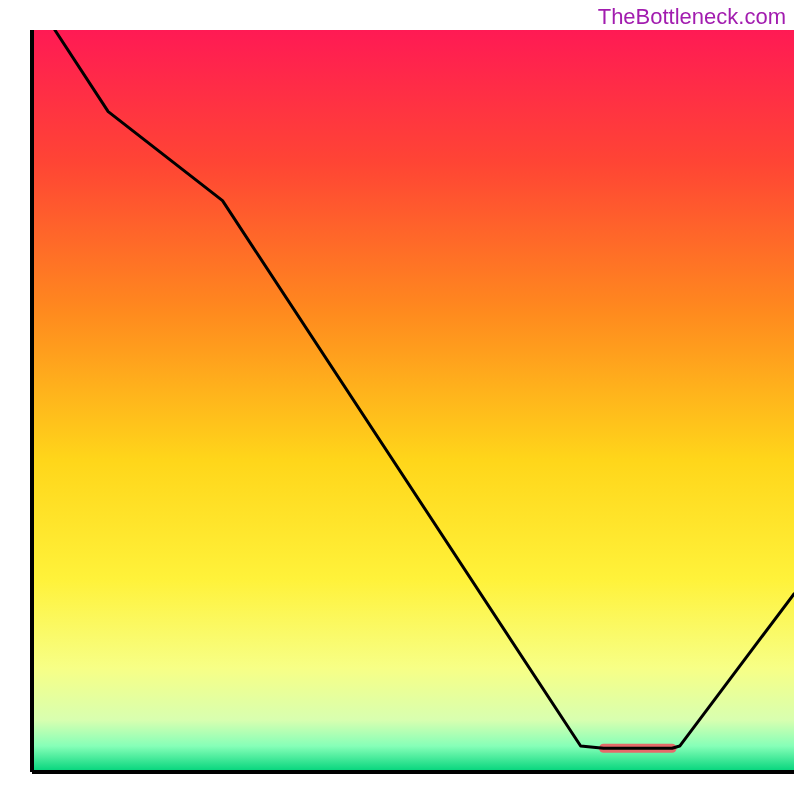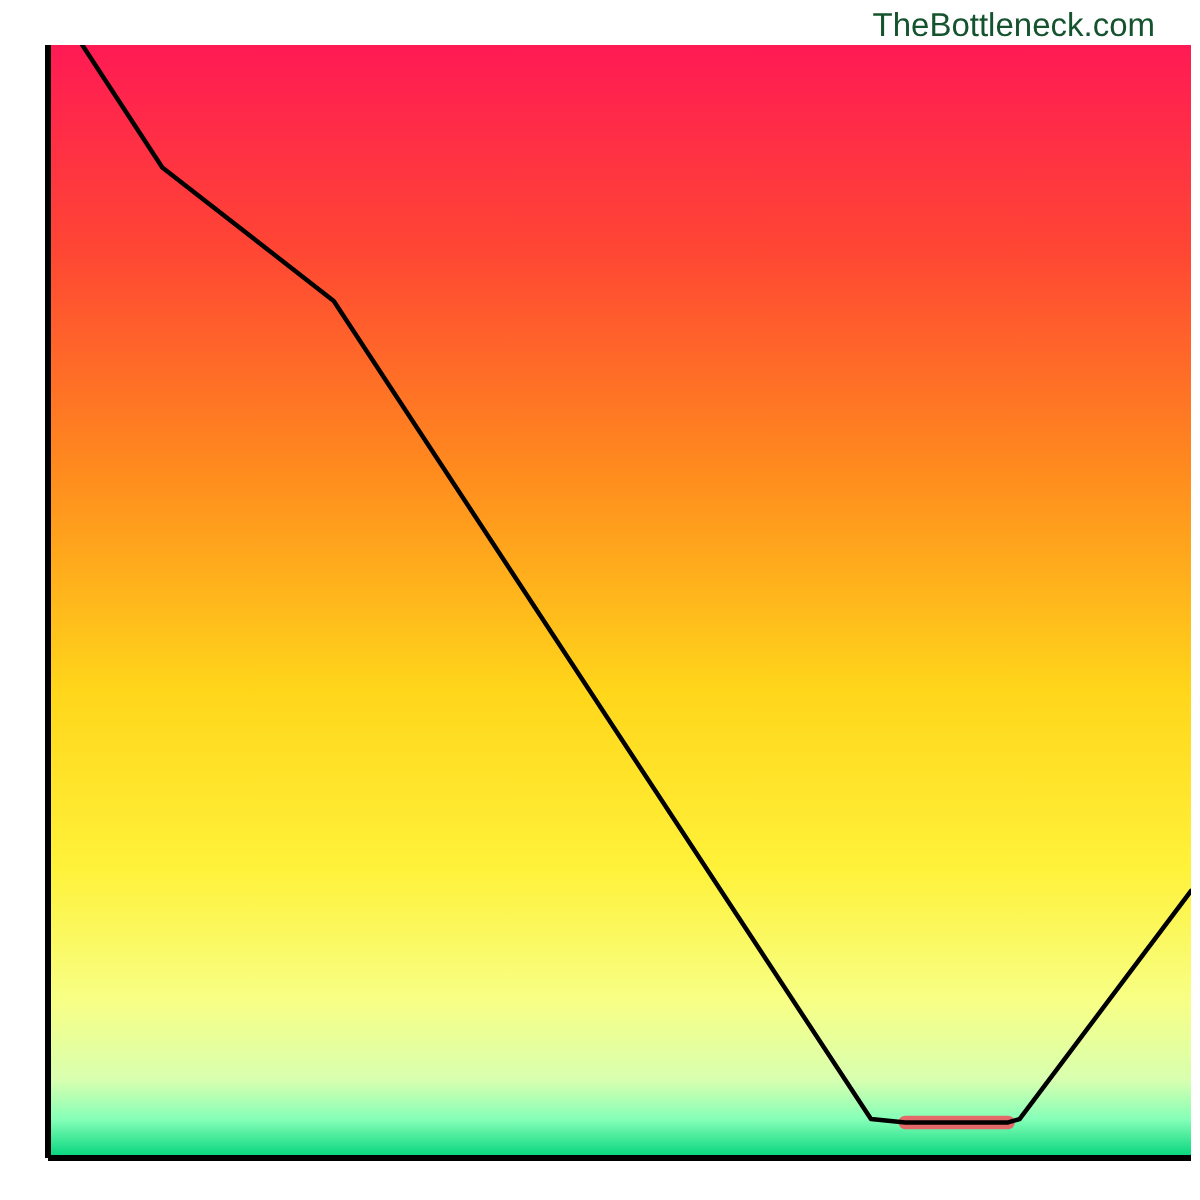--- a/index.html
+++ b/index.html
@@ -12,22 +12,22 @@
     overflow: hidden;
   }
   .chart-container {
     position: relative;
     width: 800px;
     height: 800px;
   }
   .watermark {
     position: absolute;
     top: 4px;
-    right: 30px;
-    color: #14532d;
+    right: 14px;
+    color: #a21caf;
     font-size: 22px;
     font-weight: 500;
     user-select: none;
     text-align: center;
   }
   svg {
     display: block;
   }
 </style>
 </head>

